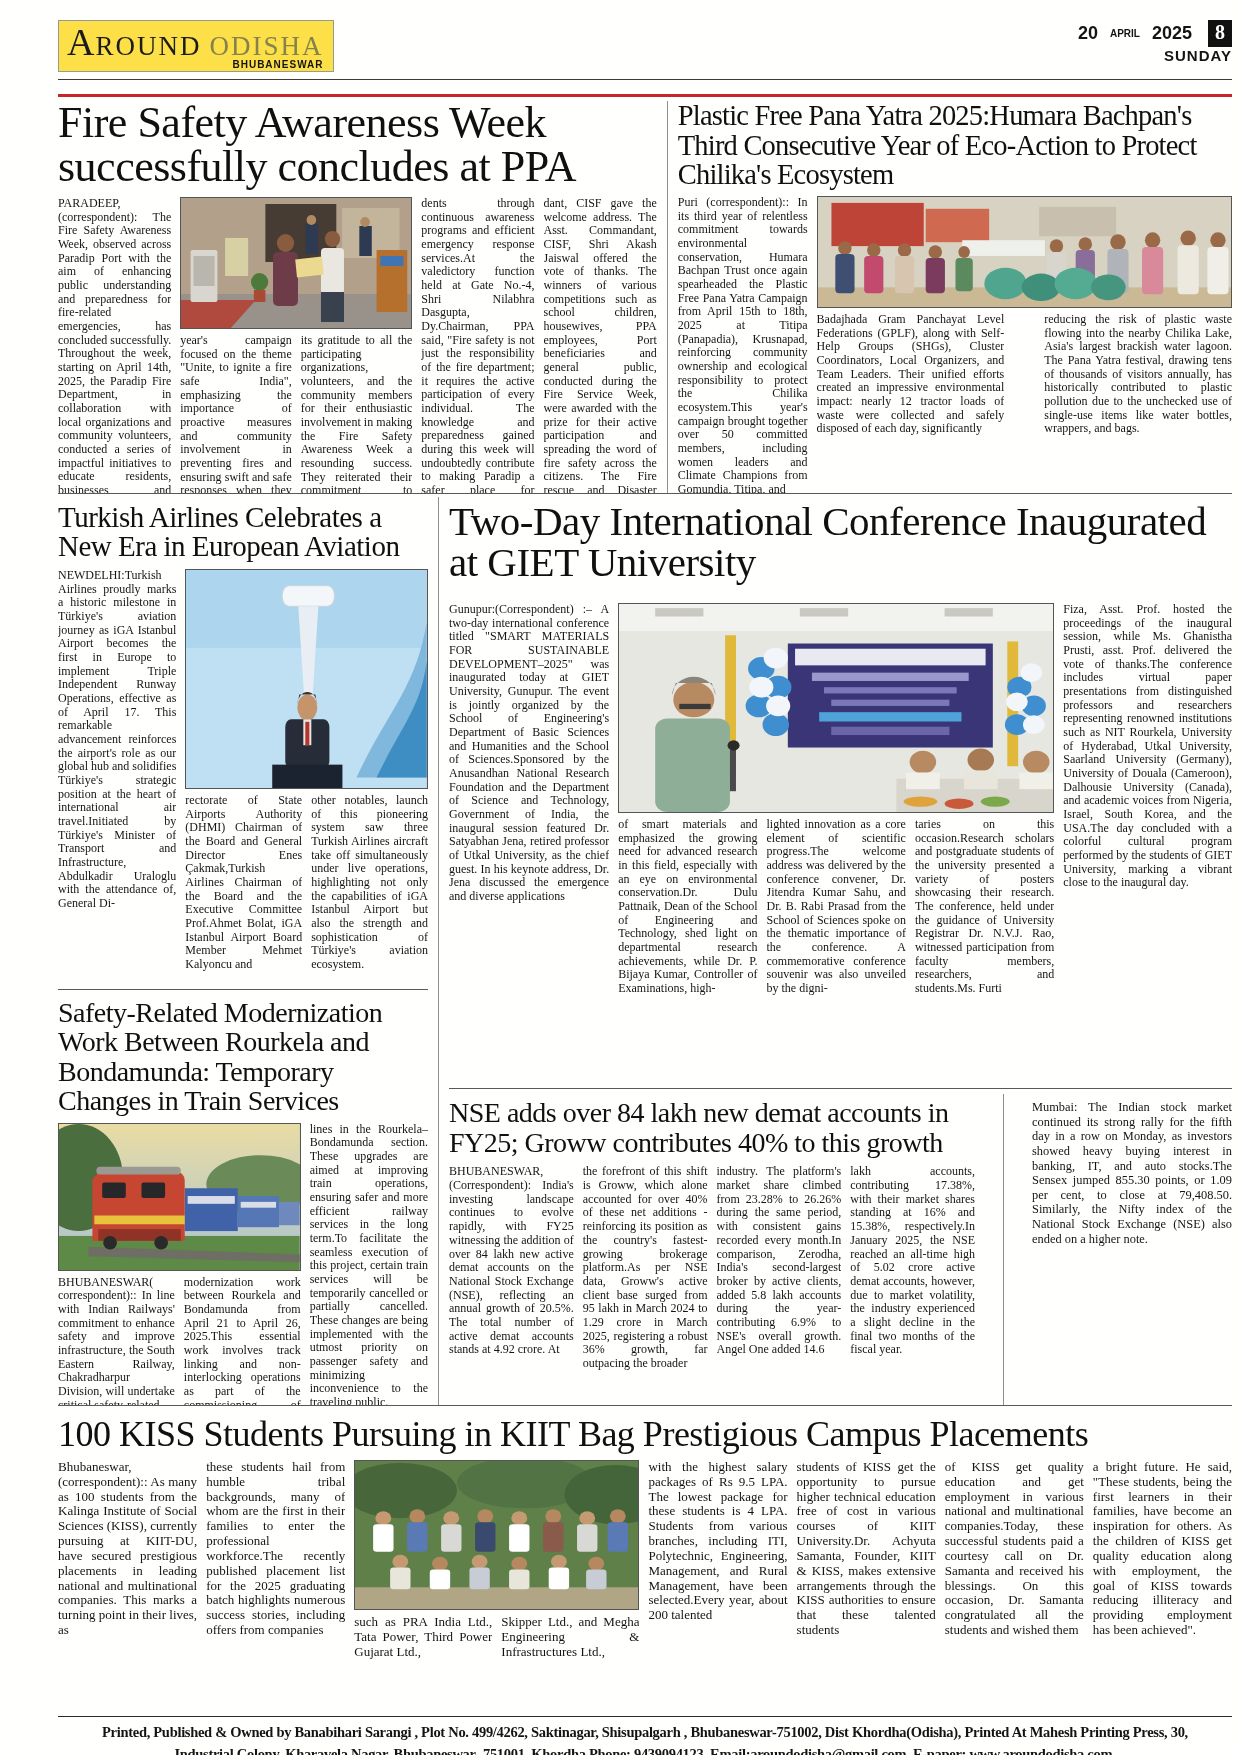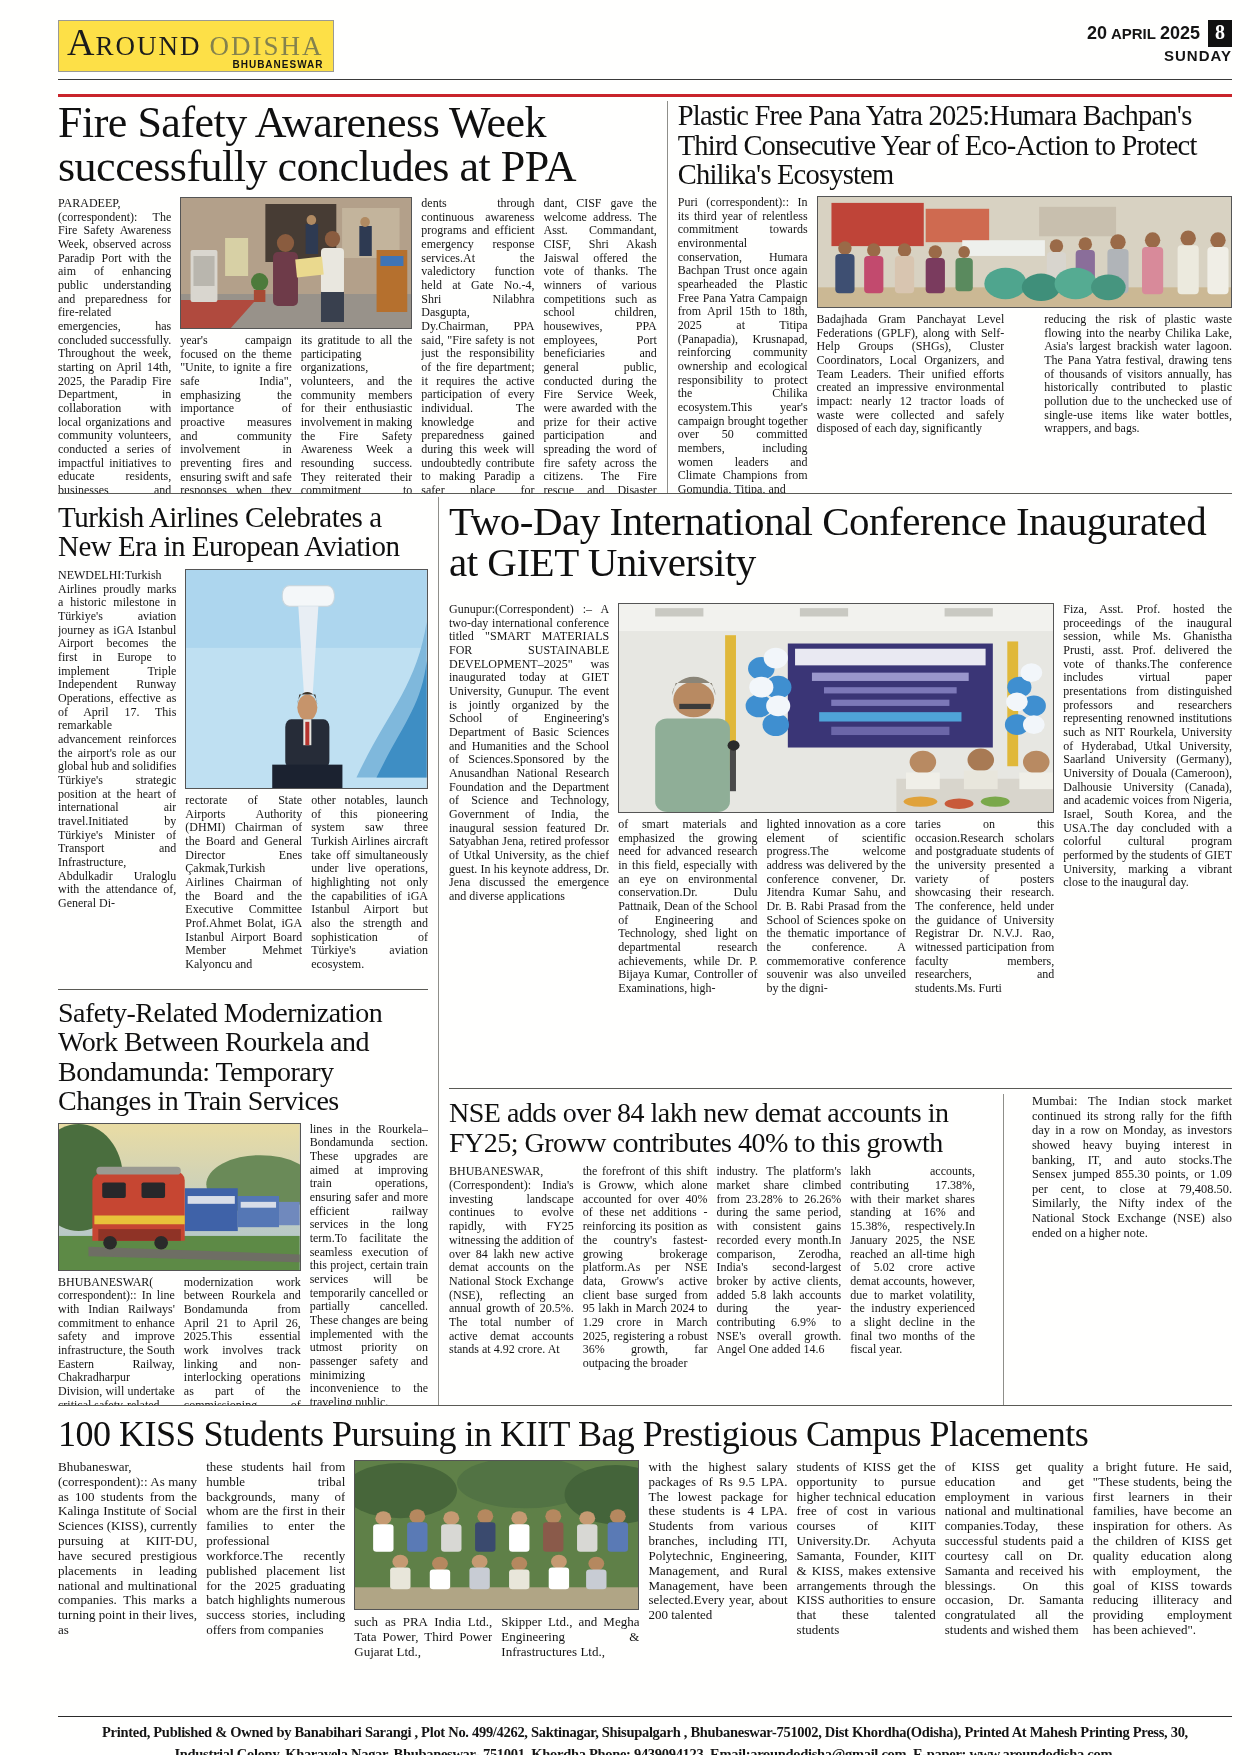--- a/index.html
+++ b/index.html
@@ -9,22 +9,22 @@
   
   .hdr{display:flex;justify-content:space-between;align-items:flex-start;height:56px;}
   .brandbox{border:1px solid #9a9a94;padding:2px 10px 1px 8px;display:inline-block;background:#fde047;}
   .brandline{white-space:nowrap;line-height:1;}
   .brand-initial{font-size:38px;color:#1c1c1c;letter-spacing:1px;}
   .brand-rest{font-size:27px;color:#1c1c1c;letter-spacing:2px;}
   .brand-accent{font-size:27px;color:#84824d;letter-spacing:2px;margin-left:8px;}
   .brand-city{font-family:"Liberation Sans",sans-serif;font-weight:bold;font-size:10px;
               text-align:right;letter-spacing:1px;margin-top:-2px;}
   .dateblock{text-align:right;font-family:"Liberation Sans",sans-serif;font-weight:bold;line-height:1.15;}
-  .dateline{display:flex;align-items:center;justify-content:flex-end;gap:4px;}
-  .d-num{font-size:18px;} .d-month{font-size:15px;} .d-year{font-size:18px;}
+  .dateline{display:flex;align-items:center;justify-content:flex-end;gap:12px;}
+  .d-num{font-size:18px;} .d-month{font-size:10px;} .d-year{font-size:18px;}
   .pagenum{display:inline-block;background:#111;color:#fff;font-family:"Liberation Serif",serif;
            font-size:20px;padding:1px 7px 3px;margin-left:4px;}
   .d-day{font-size:15px;letter-spacing:1px;}
   .rule-dark{height:1px;background:#3a3a3a;margin-top:3px;}
   .rule-red{height:3px;background:#c9242b;margin-top:14px;}
   
   .hl{font-weight:normal;color:#101010;margin:0;line-height:1.0;letter-spacing:-0.5px;}
   .col{flex:1;font-size:12px;line-height:1.14;text-align:justify;overflow:hidden;}
   .vdiv{width:1px;background:#8f8f8a;align-self:stretch;}
   .hdiv{height:1px;background:#5a5a55;}
@@ -56,21 +56,21 @@
   .giet-body{display:flex;gap:9px;margin-top:20px;height:485px;overflow:hidden;}
   .giet-c1{flex:1.12;} .giet-c5{flex:1.18;}
   .giet-mid{flex:3.05;display:flex;flex-direction:column;gap:5px;}
   .giet-sub{display:flex;gap:9px;flex:1;overflow:hidden;}
   .row-fin{display:flex;gap:28px;flex:1;overflow:hidden;margin-top:5px;}
   .art-nse{flex:1;display:flex;flex-direction:column;}
   .hl-nse{font-size:28px;margin-top:4px;line-height:1.08;}
   .nse-body{display:flex;gap:9px;margin-top:7px;flex:1;overflow:hidden;}
   .art-sensex{width:200px;display:flex;flex-direction:column;}
   .hl-sensex{font-size:26px;margin-top:6px;line-height:1.05;}
-  .sensex-body{font-size:12.4px;line-height:1.18;text-align:justify;overflow:hidden;flex:1;}
+  .sensex-body{font-size:12.4px;line-height:1.18;text-align:justify;margin-top:6px;overflow:hidden;flex:1;}
   .art-kiss{margin-top:4px;height:300px;overflow:hidden;display:flex;flex-direction:column;}
   .hl-kiss{font-size:36px;margin-top:6px;}
   .kiss-body{display:flex;gap:9px;margin-top:8px;flex:1;overflow:hidden;}
   .kiss-photoblock{flex:2.05;display:flex;flex-direction:column;gap:5px;}
   .kiss-sub{display:flex;gap:9px;flex:1;overflow:hidden;}
   .col-s{font-size:13px;}
   
   .footer{border-top:1.5px solid #2a2a2a;margin-top:6px;padding-top:5px;}
   .foot-line{font-weight:bold;font-size:14.5px;text-align:center;letter-spacing:-0.3px;line-height:1.5;}
 </style>

